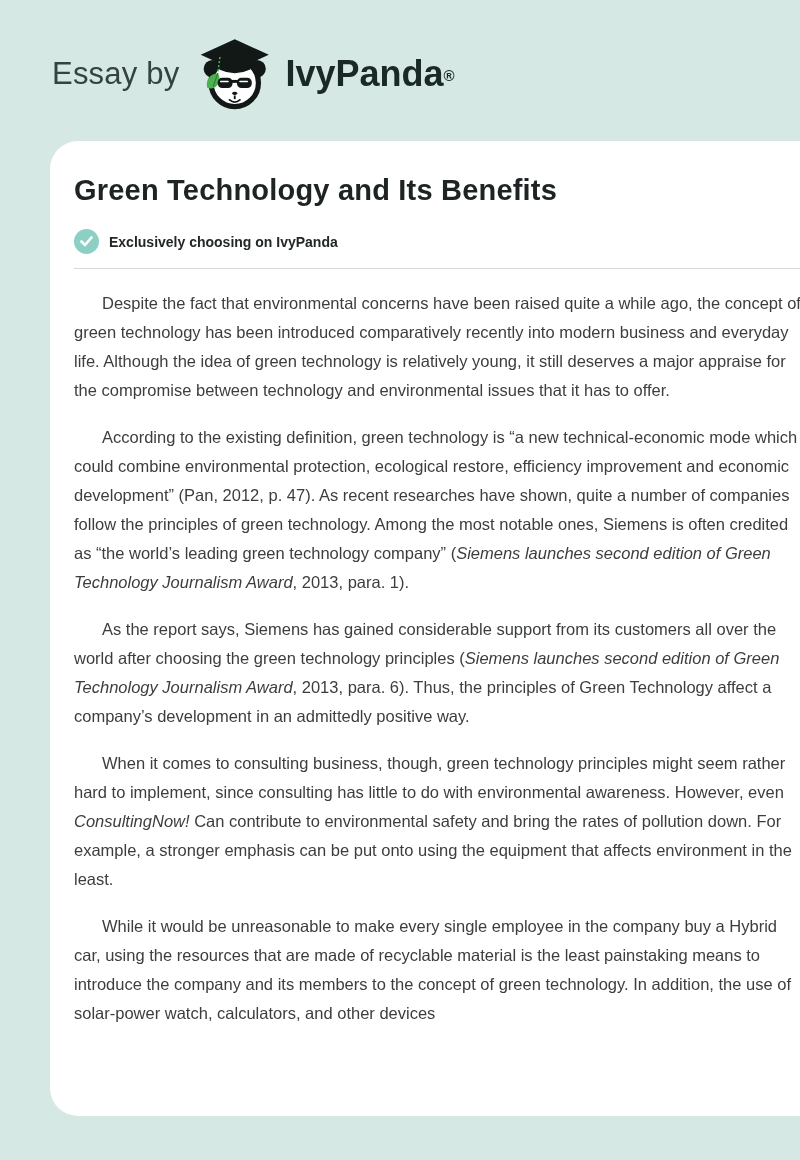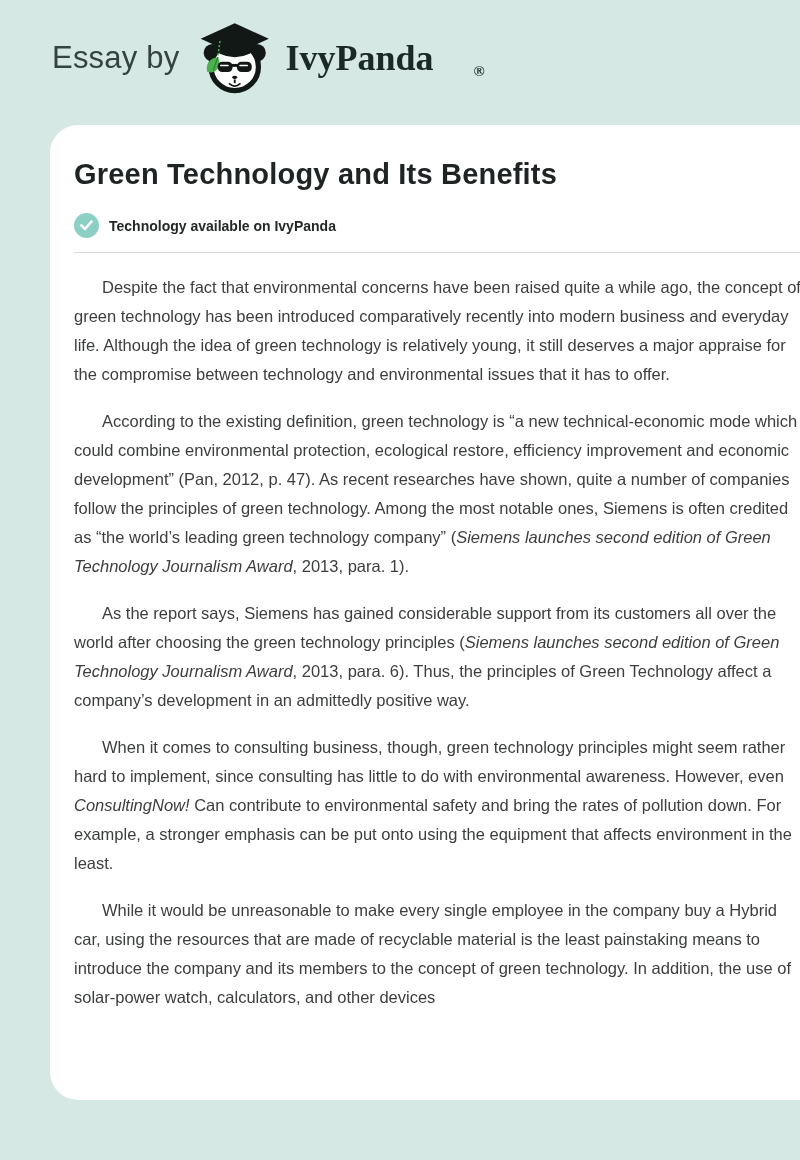--- a/index.html
+++ b/index.html
@@ -10,44 +10,43 @@
     width: 800px;
     height: 1160px;
     background: #d5e8e3;
     font-family: "Liberation Sans", sans-serif;
     overflow: hidden;
   }
   
   .page-header {
     display: flex;
     align-items: center;
-    padding: 20px 0 0 52px;
+    padding: 36px 0 0 52px;
     height: 76px;
   }
   .essay-by {
     font-size: 31px;
     color: #34433f;
     letter-spacing: 0.2px;
   }
   .logo-wrap {
     margin: 0 12px 0 16px;
     width: 78px;
     height: 74px;
     display: inline-flex;
     align-items: center;
     justify-content: center;
   }
   .brand {
-    font-family: Liberation Serif, serif;
+    font-family: Liberation Sans, sans-serif;
     font-weight: bold;
     font-size: 36px;
     color: #1b2926;
     display: inline-flex;
-    align-items: flex-end;
-    gap: 40px;
+    align-items: center;
   }
   .brand sup {
     font-size: 15px;
     line-height: 1;
     margin-top: 2px;
     font-weight: bold;
   }
   
   .essay-card {
     width: 776px;
@@ -145,21 +144,21 @@
 
 <main class="essay-card">
   <h1 class="essay-title">Green Technology and Its Benefits</h1>
 
   <div class="badge-row">
     <span class="check-circle">
       <svg width="13" height="11" viewBox="0 0 13 11" aria-hidden="true">
         <path d="M1.5 5.5 L5 9 L11.5 1.5" fill="none" stroke="#ffffff" stroke-width="2.6" stroke-linecap="round" stroke-linejoin="round"></path>
       </svg>
     </span>
-    <span class="badge-text">Technology available on IvyPanda</span>
+    <span class="badge-text">Exclusively choosing on IvyPanda</span>
   </div>
 
   <hr class="divider">
 
   <div class="essay-body">
       <p><span>Despite the fact that environmental concerns have been raised quite a while ago, the concept of green technology has been introduced comparatively recently into modern business and everyday life. Although the idea of green technology is relatively young, it still deserves a major appraise for the compromise between technology and environmental issues that it has to offer.</span></p>
       <p><span>According to the existing definition, green technology is “a new technical-economic mode which could combine environmental protection, ecological restore, efficiency improvement and economic development” (Pan, 2012, p. 47). As recent researches have shown, quite a number of companies follow the principles of green technology. Among the most notable ones, Siemens is often credited as “the world’s leading green technology company” (</span><em>Siemens launches second edition of Green Technology Journalism Award</em><span>, 2013, para. 1).</span></p>
       <p><span>As the report says, Siemens has gained considerable support from its customers all over the world after choosing the green technology principles (</span><em>Siemens launches second edition of Green Technology Journalism Award</em><span>, 2013, para. 6). Thus, the principles of Green Technology affect a company’s development in an admittedly positive way.</span></p>
       <p><span>When it comes to consulting business, though, green technology principles might seem rather hard to implement, since consulting has little to do with environmental awareness. However, even </span><em>ConsultingNow!</em><span> Can contribute to environmental safety and bring the rates of pollution down. For example, a stronger emphasis can be put onto using the equipment that affects environment in the least.</span></p>
       <p><span>While it would be unreasonable to make every single employee in the company buy a Hybrid car, using the resources that are made of recyclable material is the least painstaking means to introduce the company and its members to the concept of green technology. In addition, the use of solar-power watch, calculators, and other devices</span></p>

